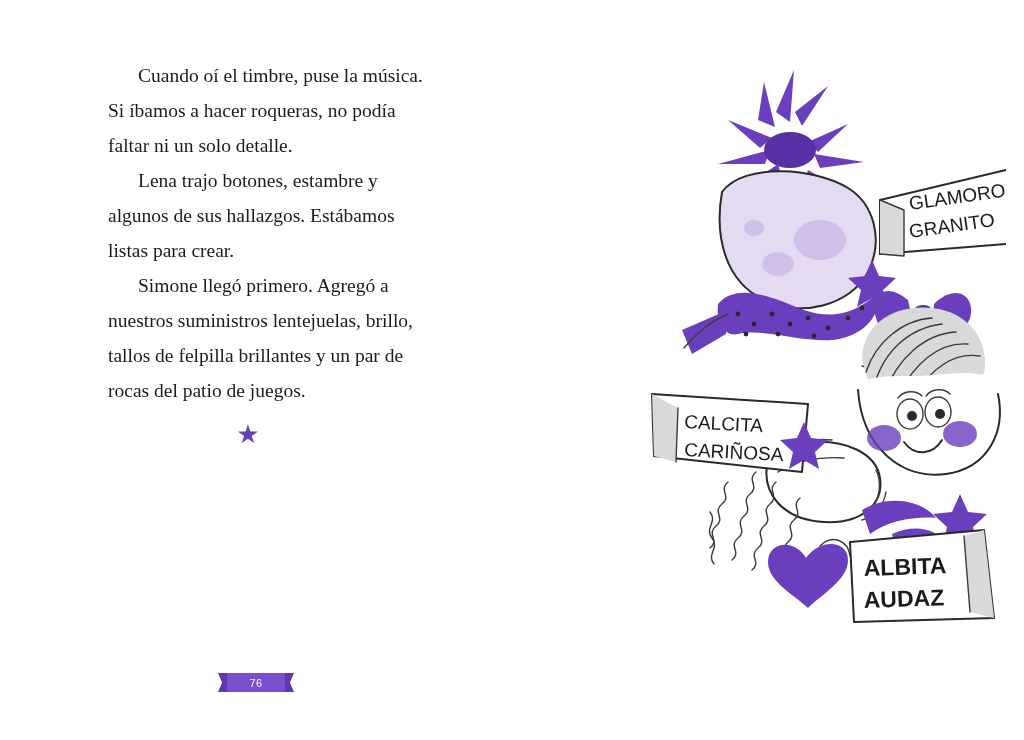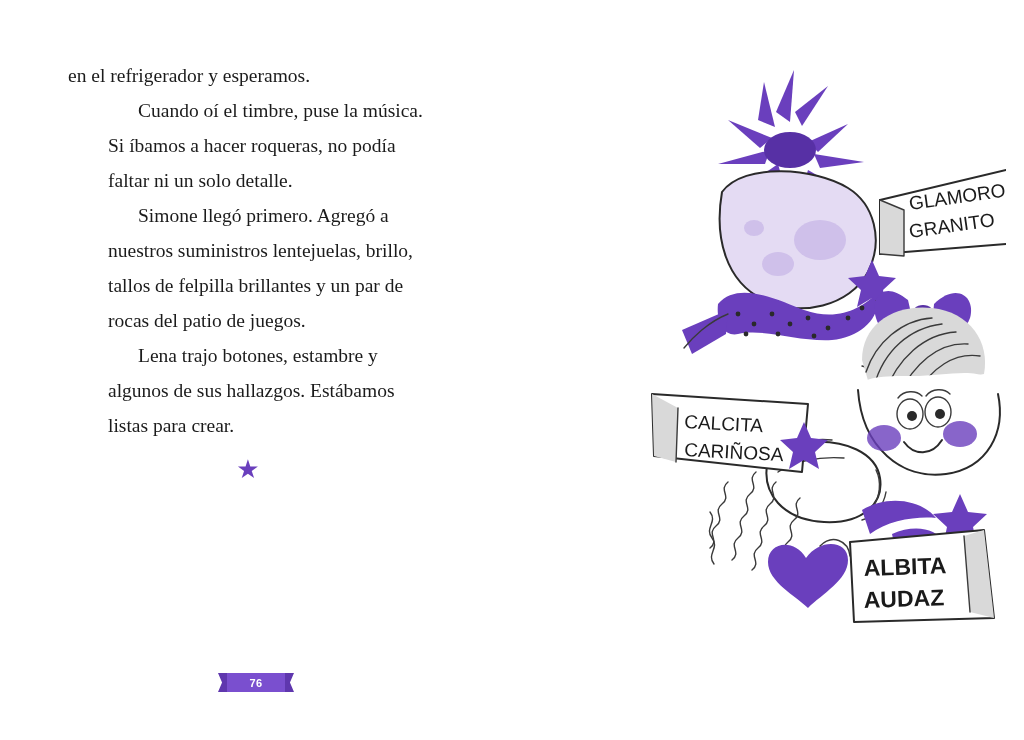--- a/index.html
+++ b/index.html
@@ -97,21 +97,21 @@
     clip-path: polygon(0 0, 100% 0, 100% 100%, 0 100%, 45% 50%);
   }
   .folio-banner::after {
     right: -9px;
     clip-path: polygon(0 0, 100% 0, 55% 50%, 100% 100%, 0 100%);
   }
   .folio-num {
     color: #ffffff;
     font-family: "Liberation Sans", sans-serif;
     font-size: 11px;
-    font-weight: bold;
+    font-weight: normal;
     letter-spacing: 0.5px;
     position: relative;
     z-index: 2;
     text-align: right;
   }
 
   
   .illus-wrap {
     position: absolute;
     left: 20px;
@@ -129,24 +129,23 @@
     fill: #1a1a1a;
   }
 </style>
 </head>
 <body>
 
 <div class="spread">
 
   <div class="page page-left">
     <div class="text-col">
-      <p class="para">en el refrigerador y esperamos.</p>
       <p class="para indent">Cuando oí el timbre, puse la música. Si íbamos a hacer roqueras, no podía faltar ni un solo detalle.</p>
+      <p class="para indent">Lena trajo botones, estambre y algunos de sus hallazgos. Estábamos listas para crear.</p>
       <p class="para indent">Simone llegó primero. Agregó a nuestros suministros lentejuelas, brillo, tallos de felpilla brillantes y un par de rocas del patio de juegos.</p>
-      <p class="para indent">Lena trajo botones, estambre y algunos de sus hallazgos. Estábamos listas para crear.</p>
 
       <div class="divider">
         <span class="star-glyph">★</span>
       </div>
 
     </div>
 
     <div class="folio">
       <div class="folio-banner">
         <span class="folio-num">76</span>

